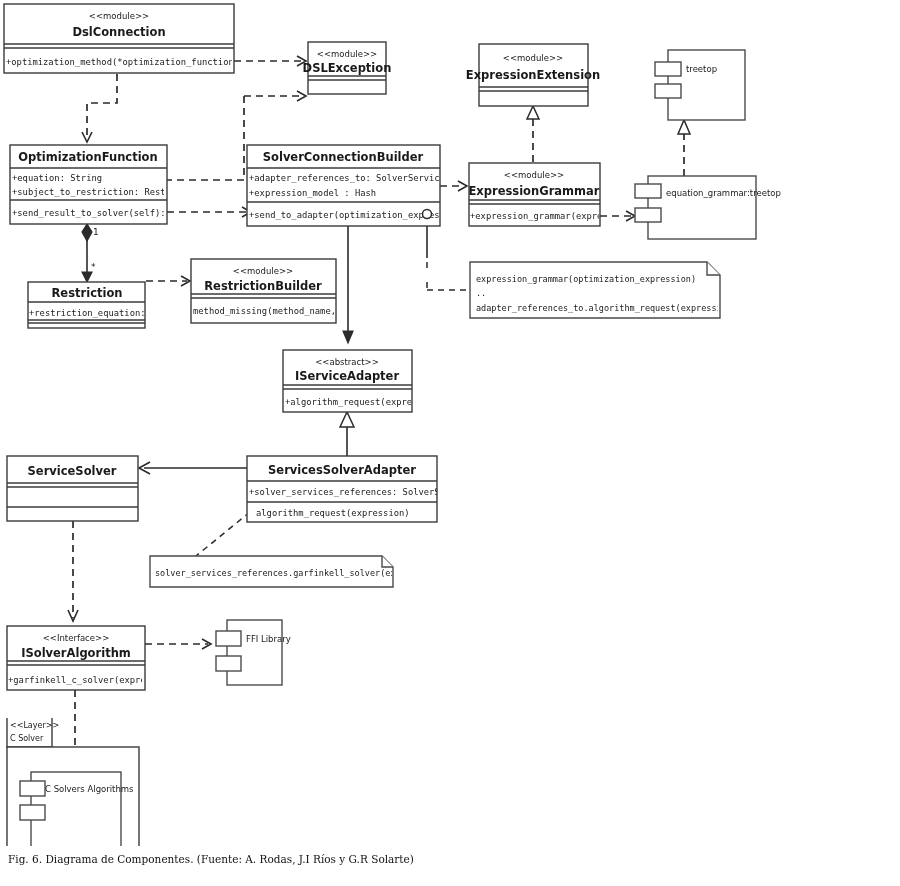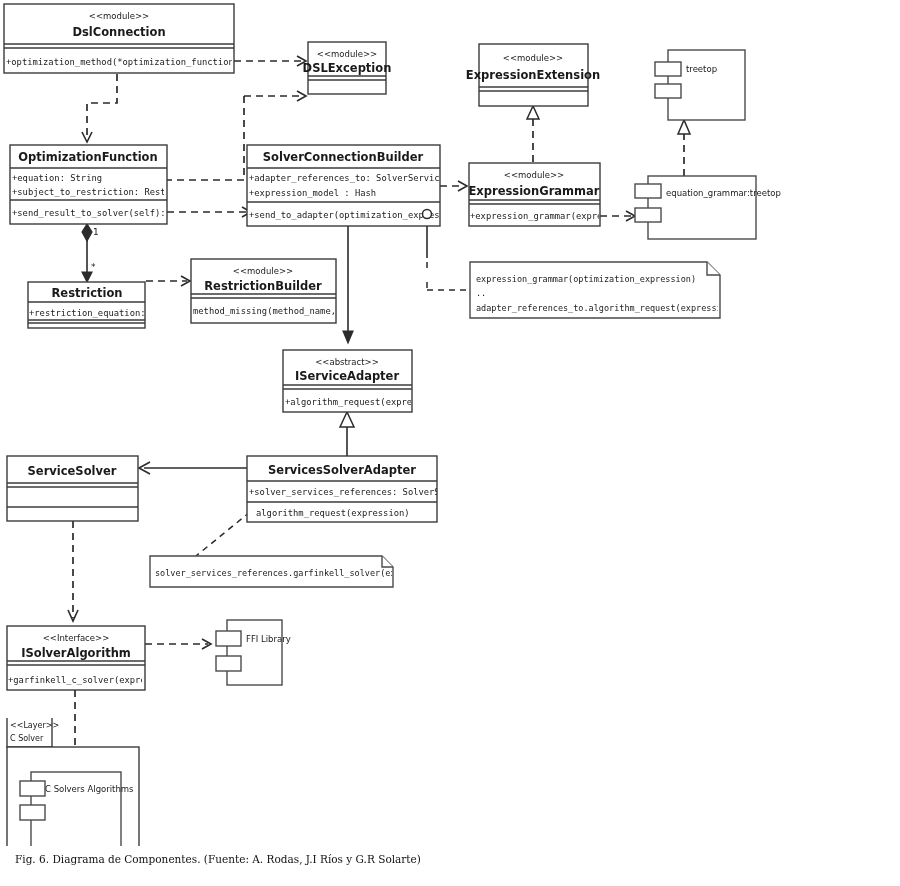--- a/index.html
+++ b/index.html
@@ -24,21 +24,21 @@
   .solidfill{fill:#2b2b2b;stroke:#2b2b2b;stroke-width:1.2;}
   text{font-family:"DejaVu Sans","Liberation Sans",sans-serif;fill:#1a1a1a;}
   .t-stereo{font-size:8.5px;text-anchor:middle;}
   .t-name{font-size:11.5px;font-weight:bold;text-anchor:middle;}
   .t-member{font-size:8.8px;font-family:"DejaVu Sans Mono","Liberation Mono",monospace;}
   .t-cmp{font-size:8.5px;}
   .t-note{font-size:8.5px;font-family:"DejaVu Sans Mono","Liberation Mono",monospace;}
   .t-mult{font-size:9px;}
   .t-pkg{font-size:8px;}
   #caption{
-    position:absolute;left:15px;top:852px;width:430px;
+    position:absolute;left:8px;top:852px;width:430px;
     font-family:"DejaVu Serif","Liberation Serif",serif;
     font-size:10.5px;line-height:1.45;color:#111;
     text-align:justify;
   }
 </style>
 </head>
 <body>
 
 <div id="diagram">
 <svg width="900" height="846" viewBox="0 0 900 846" xmlns="http://www.w3.org/2000/svg">

